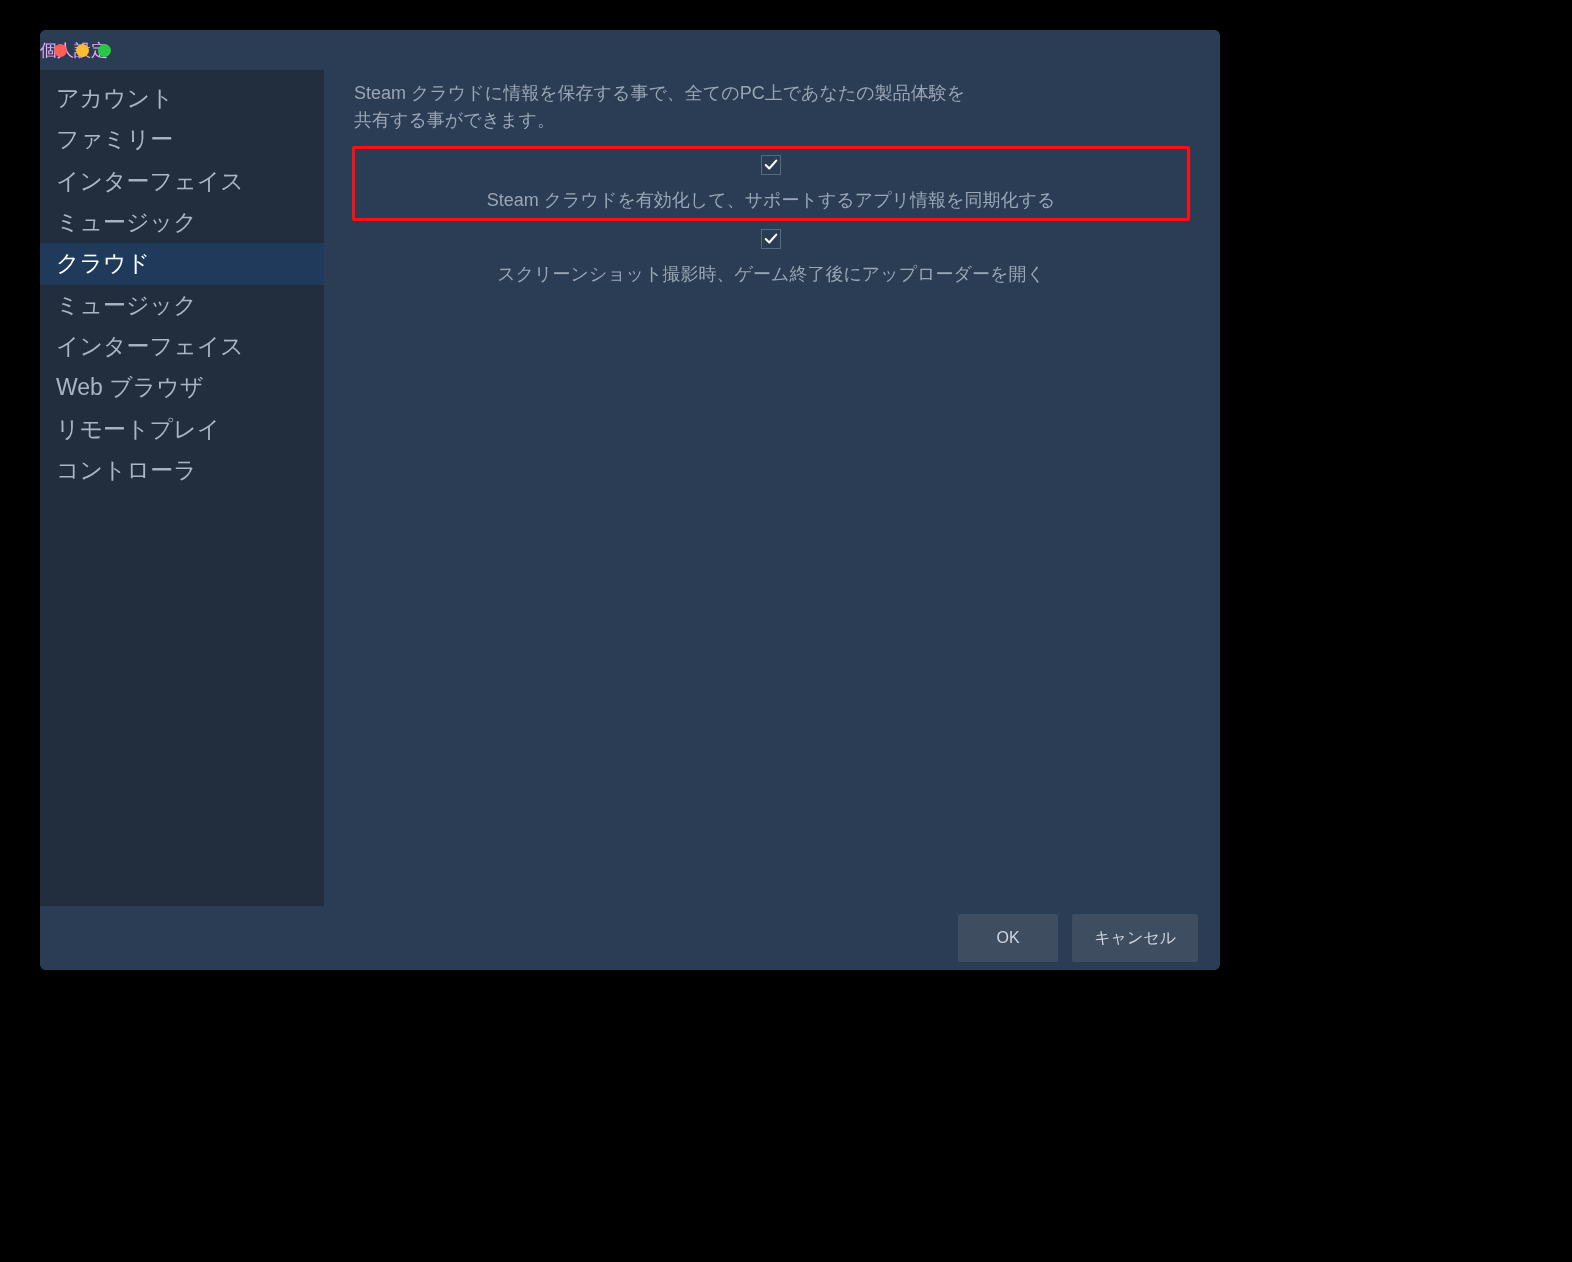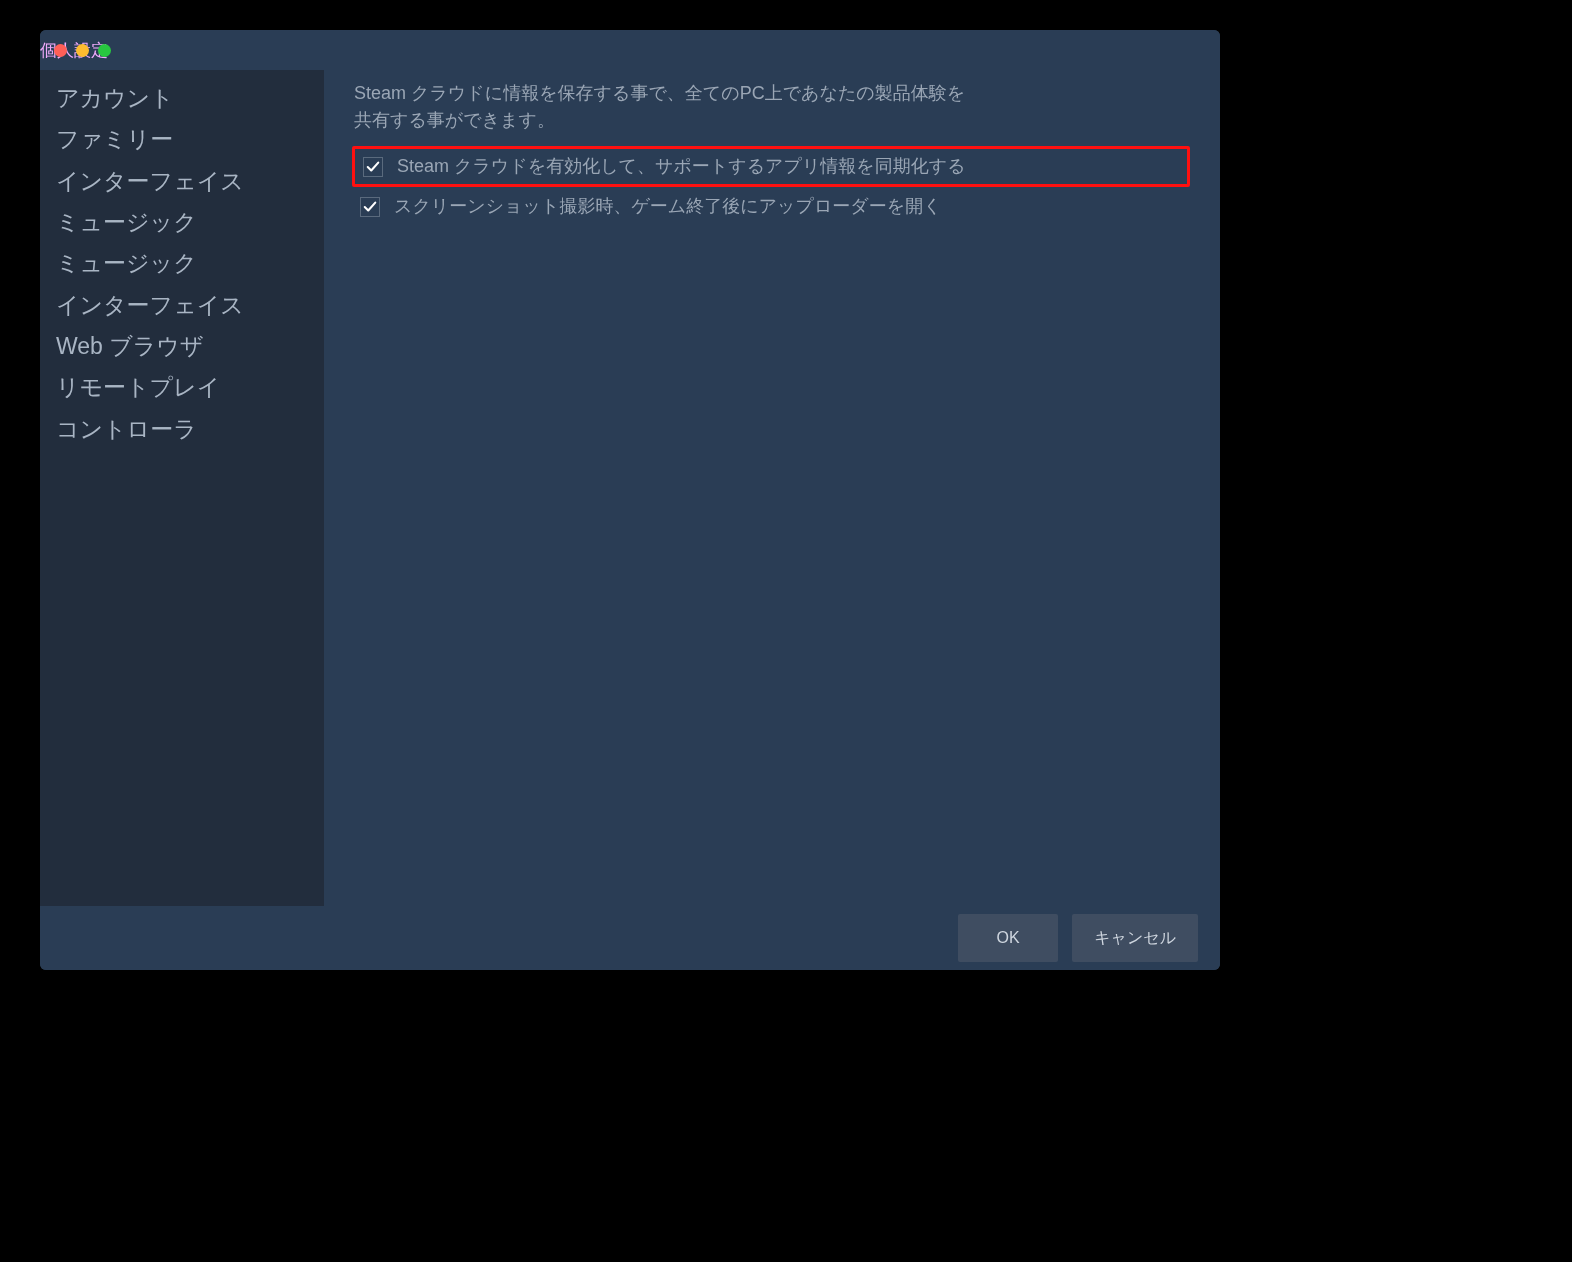--- a/index.html
+++ b/index.html
@@ -89,20 +89,21 @@
       line-height: 1.5;
       margin-bottom: 12px;
       max-width: 620px;
     }
     .option-row {
       display: flex;
       align-items: center;
       gap: 14px;
       padding: 6px 8px;
       margin-left: -2px;
+      flex-direction: column;
     }
     .option-row.highlighted {
       border: 3px solid #ff1010;
       border-radius: 2px;
       margin-top: 0;
       margin-bottom: 2px;
     }
     .checkbox {
       width: 20px;
       height: 20px;
@@ -159,20 +160,21 @@
     <div class="title">個人設定</div>
   </div>
 
   <div class="body">
 
     <div class="sidebar">
       <div class="sidebar-item">アカウント</div>
       <div class="sidebar-item">ファミリー</div>
       <div class="sidebar-item">インターフェイス</div>
       <div class="sidebar-item">ミュージック</div>
+      <div class="sidebar-item selected">クラウド</div>
       <div class="sidebar-item">ミュージック</div>
       <div class="sidebar-item">インターフェイス</div>
       <div class="sidebar-item">Web ブラウザ</div>
       <div class="sidebar-item">リモートプレイ</div>
       <div class="sidebar-item">コントローラ</div>
     </div>
 
     <div class="content">
       <div class="desc">Steam クラウドに情報を保存する事で、全てのPC上であなたの製品体験を共有する事ができます。</div>
 

